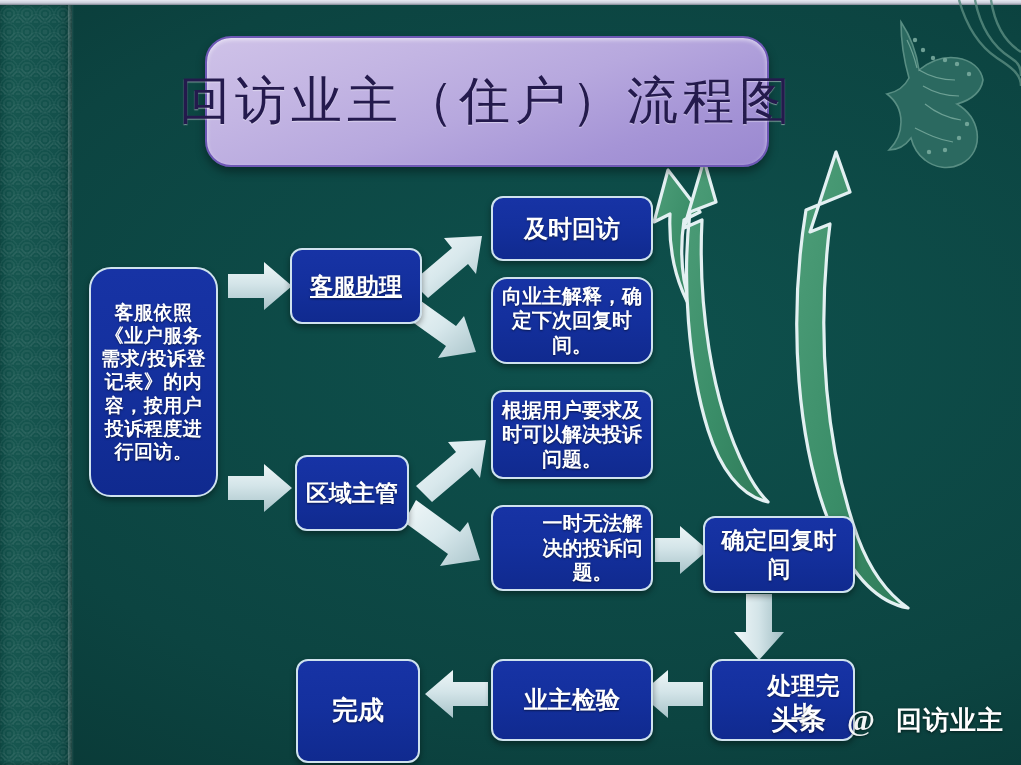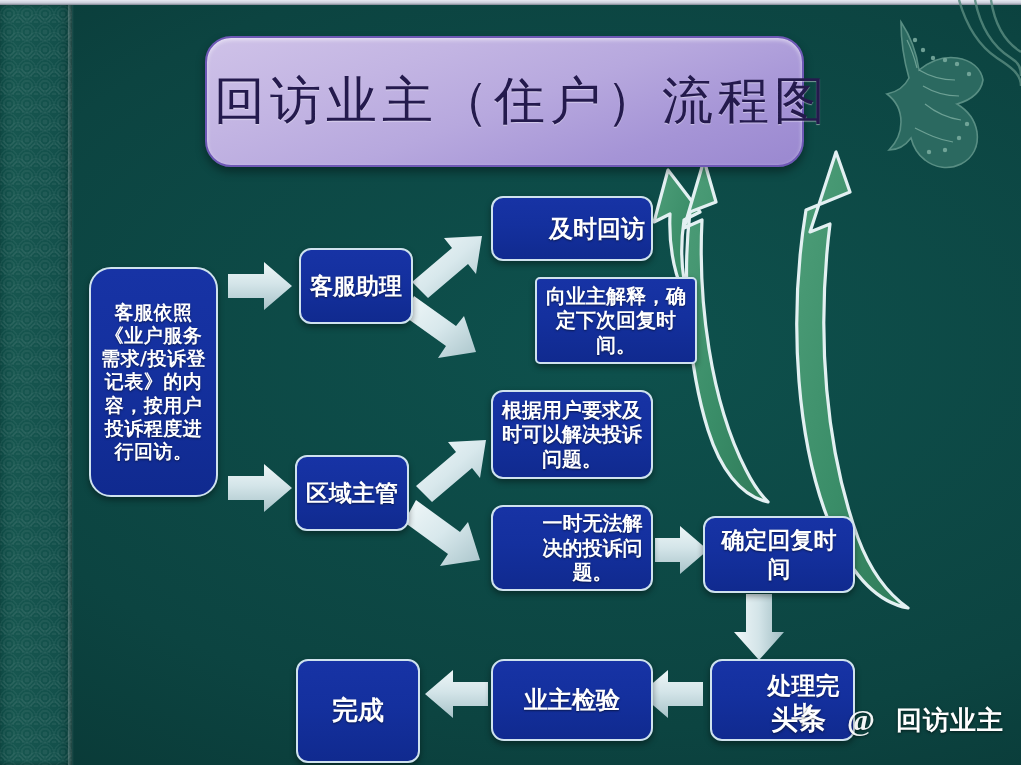--- a/index.html
+++ b/index.html
@@ -44,21 +44,21 @@
   
   .ornament{position:absolute;right:0;top:0;width:150px;height:215px;opacity:.95;}
 
   
   .title-box{
     position:absolute;left:205px;top:36px;width:560px;height:127px;
     border-radius:26px;
     background:linear-gradient(160deg,#cfc2e8 0%,#c3b5e3 28%,#b7a8de 52%,#a594d6 78%,#9a88d0 100%);
     border:2px solid #6e58b5;
     box-shadow:0 5px 10px rgba(0,0,0,.38), inset 0 2px 4px rgba(255,255,255,.55);
-    display:flex;align-items:center;justify-content:center;padding-left:35px;
+    display:flex;align-items:center;justify-content:center;
   }
   .title-text{
     font-family:"DejaVu Serif","Liberation Serif",serif;
     font-size:51px;color:#241a4d;letter-spacing:5px;
     text-shadow:0 1px 1px rgba(255,255,255,.45);
     white-space:nowrap;
   }
 
   
   .node{
@@ -71,21 +71,21 @@
     text-align:center;
     font-family:"DejaVu Serif","Liberation Serif",serif;
     font-weight:bold;
     line-height:1.22;
     padding:2px 6px;
     box-sizing:border-box;
     text-shadow:0 1px 2px rgba(0,0,0,.5);
   }
   .r-lg{border-radius:22px;}
   .r-md{border-radius:12px;}
-  .r-sm{border-radius:5px;margin-left:44px;}
+  .r-sm{border-radius:16px;}
 
   
   .watermark{
     position:absolute;left:771px;top:702px;
     display:flex;align-items:center;gap:20px;
     color:#ffffff;font-weight:bold;
     font-family:Liberation Serif, serif;
     font-size:27px;letter-spacing:1px;
     text-shadow:0 1px 3px rgba(0,0,0,.6);
     white-space:nowrap;
@@ -219,29 +219,29 @@
 
     <g>
       <path d="M408 512 L373 512 L373 500 L345 524 L373 548 L373 536 L408 536 Z" fill="url(#pale)"></path>
     </g>
   </svg>
 
   <div class="node r-lg" style="left:89px;top:267px;width:129px;height:230px;font-size:19px;letter-spacing:.5px;">
     <span>客服依照《业户服务需求/投诉登记表》的内容，按用户投诉程度进行回访。</span>
   </div>
 
-  <div class="node r-md" style="left:299px;top:248px;width:114px;height:76px;font-size:23px;">
+  <div class="node r-md" style="left:290px;top:248px;width:132px;height:76px;font-size:23px;text-decoration:underline;">
     <span>客服助理</span>
   </div>
 
   <div class="node r-md" style="left:295px;top:455px;width:114px;height:76px;font-size:23px;">
     <span>区域主管</span>
   </div>
 
-  <div class="node r-md" style="left:491px;top:196px;width:162px;height:65px;font-size:24px;justify-content:flex-end;">
+  <div class="node r-md" style="left:491px;top:196px;width:162px;height:65px;font-size:24px;">
     <span>及时回访</span>
   </div>
 
   <div class="node r-sm" style="left:491px;top:277px;width:162px;height:87px;font-size:20px;">
     <span>向业主解释，确定下次回复时间。</span>
   </div>
 
   <div class="node r-md" style="left:491px;top:390px;width:162px;height:89px;font-size:20px;">
     <span>根据用户要求及时可以解决投诉问题。</span>
   </div>
@@ -251,21 +251,21 @@
   </div>
 
   <div class="node r-md" style="left:703px;top:516px;width:152px;height:77px;font-size:23px;">
     <span>确定回复时间</span>
   </div>
 
   <div class="node r-md" style="left:710px;top:659px;width:145px;height:82px;font-size:24px;padding-left:48px;">
     <span>处理完毕</span>
   </div>
 
-  <div class="node r-md" style="left:491px;top:659px;width:162px;height:82px;font-size:24px;border-radius:13px;">
+  <div class="node r-md" style="left:491px;top:659px;width:162px;height:82px;font-size:24px;">
     <span>业主检验</span>
   </div>
 
   <div class="node r-md" style="left:296px;top:659px;width:124px;height:104px;font-size:26px;">
     <span>完成</span>
   </div>
 
   <div class="watermark">
     <span>头条</span>
     <span class="wm-at">@</span>

